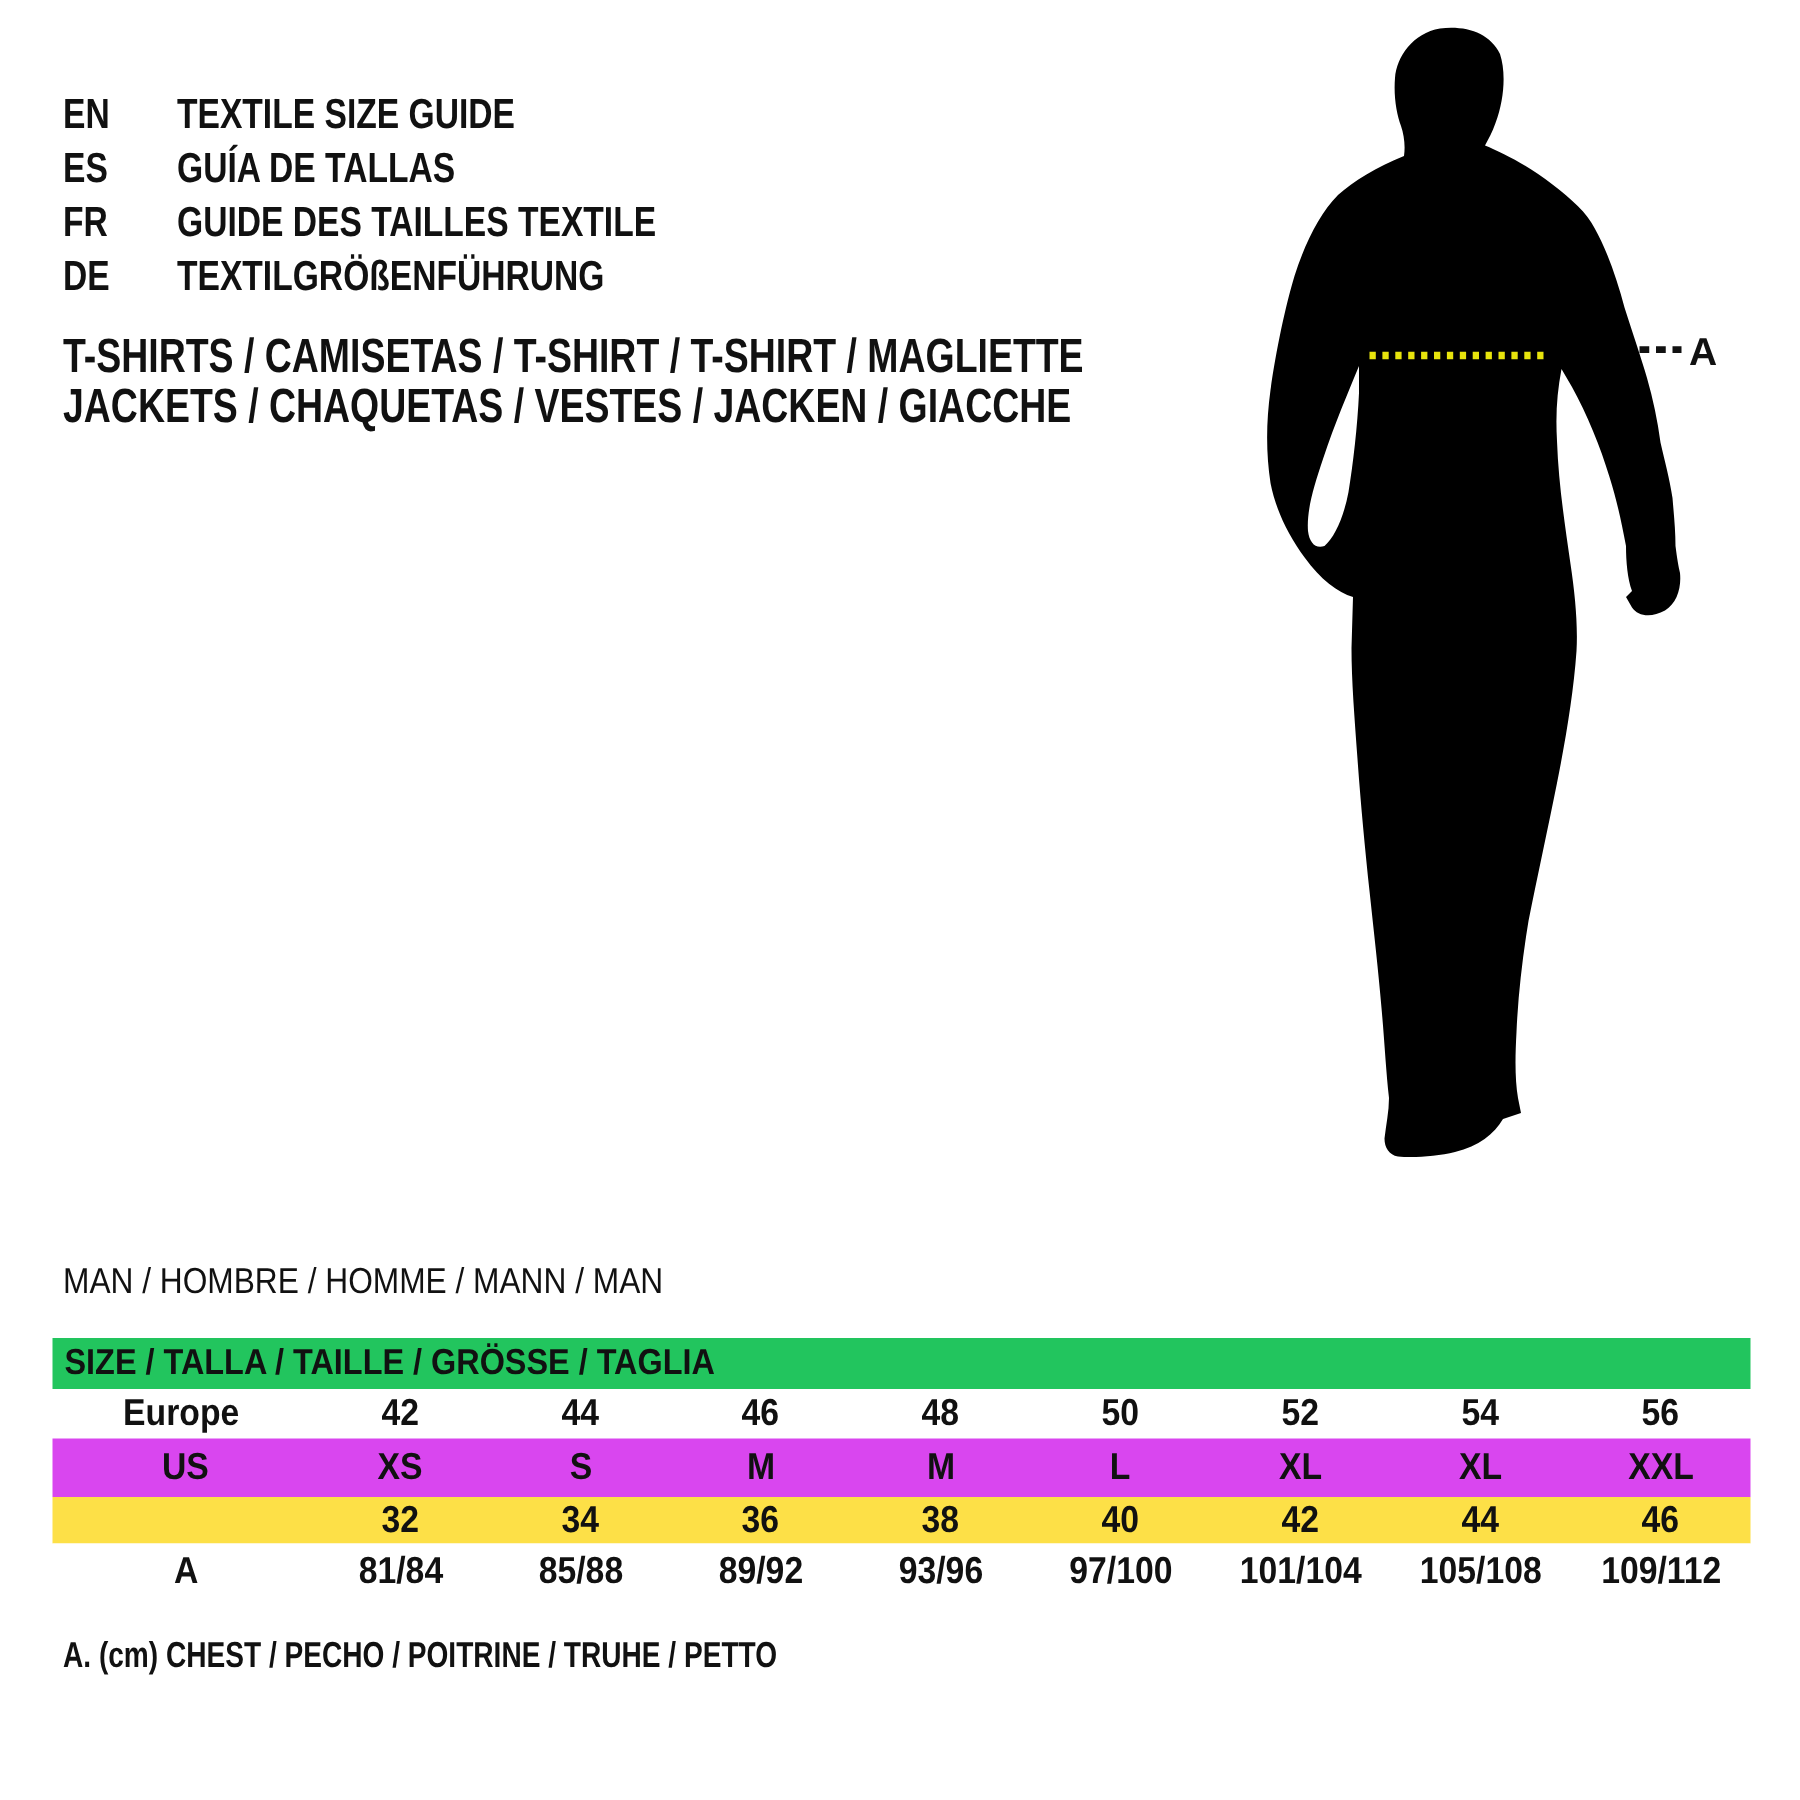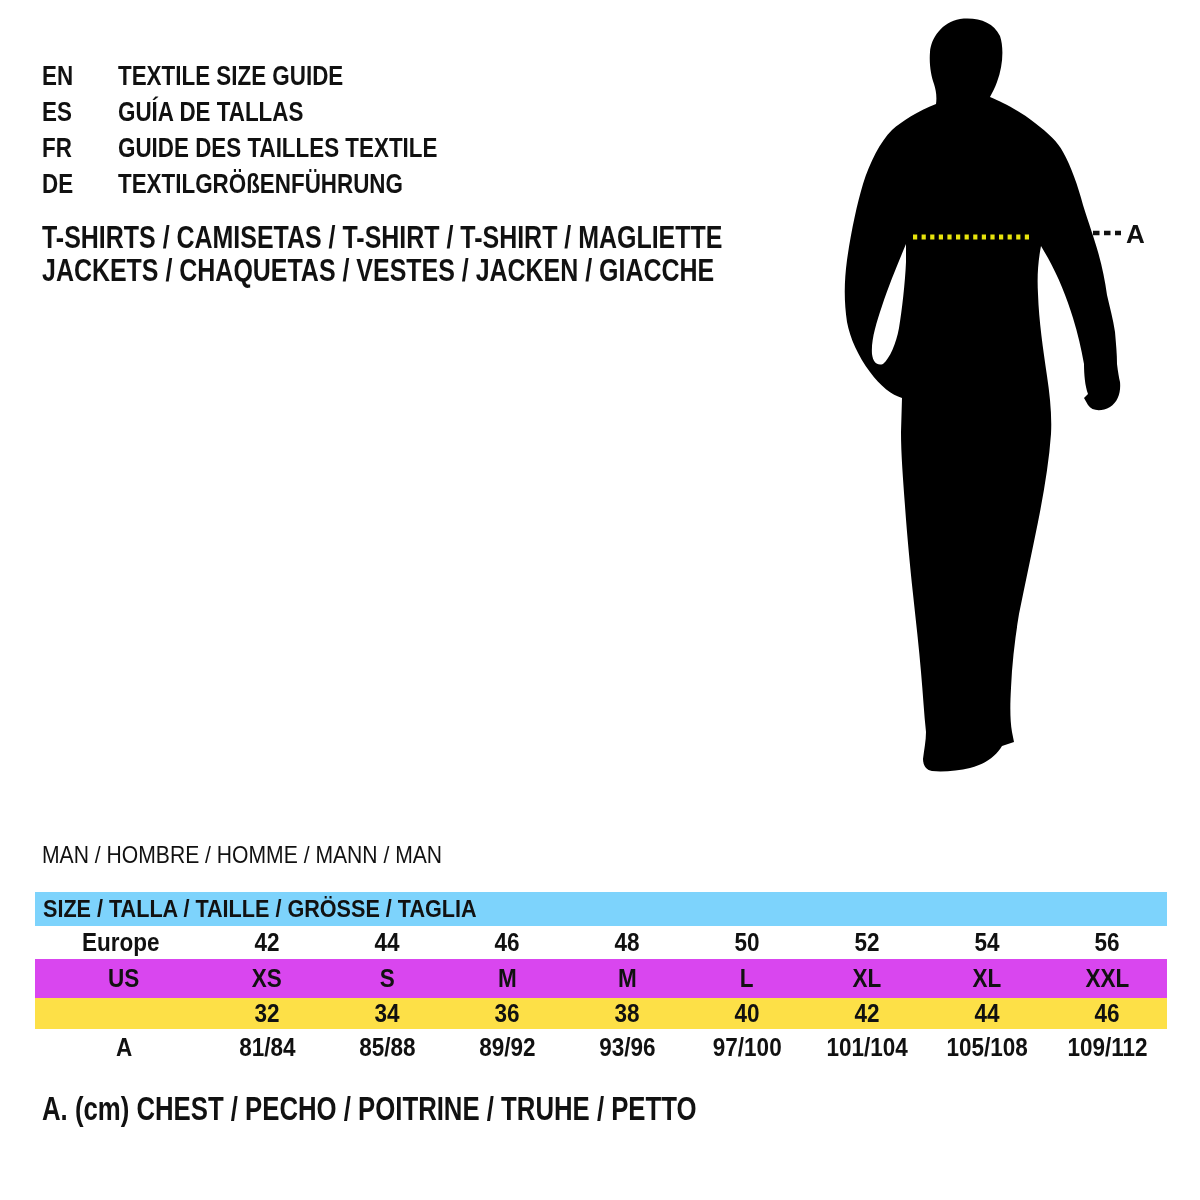--- a/index.html
+++ b/index.html
@@ -22,32 +22,32 @@
   .lang-code{width:76px;flex:0 0 76px;}
 
   
   .cats{left:42px;top:221px;font-size:32px;font-weight:bold;line-height:33px;}
 
   
   .section-title{left:42px;top:841px;font-size:24px;font-weight:normal;}
 
   
   .size-table{left:35px;top:892px;width:1132px;font-weight:bold;}
-  .t-header{height:34px;background:#7dd3fc;display:flex;align-items:center;padding-left:8px;
+  .t-header{height:34px;background:#22c55e;display:flex;align-items:center;padding-left:8px;
             box-sizing:border-box;font-size:24px;}
   .t-row{display:grid;grid-template-columns:172px repeat(8,1fr);align-items:center;font-size:25px;}
   .t-row .lbl{padding-left:8px;text-align:center;}
   .t-row .val{text-align:center;}
   .row-0{height:33px;background:#ffffff;}
   .row-1{height:39px;background:#d946ef;}
   .row-2{height:31px;background:#fde047;}
   .row-3{height:36px;background:#ffffff;}
 
   
-  .footnote{left:42px;top:1090px;font-size:33px;font-weight:bold;}
+  .footnote{left:42px;top:1090px;font-size:24px;font-weight:bold;}
 
   
   .figure{left:830px;top:14px;}
   svg text{font-family:"Liberation Sans", sans-serif;font-weight:bold;}
 </style>
 </head>
 <body>
 
 <div class="abs lang-block">
   <div class="lang-row">

